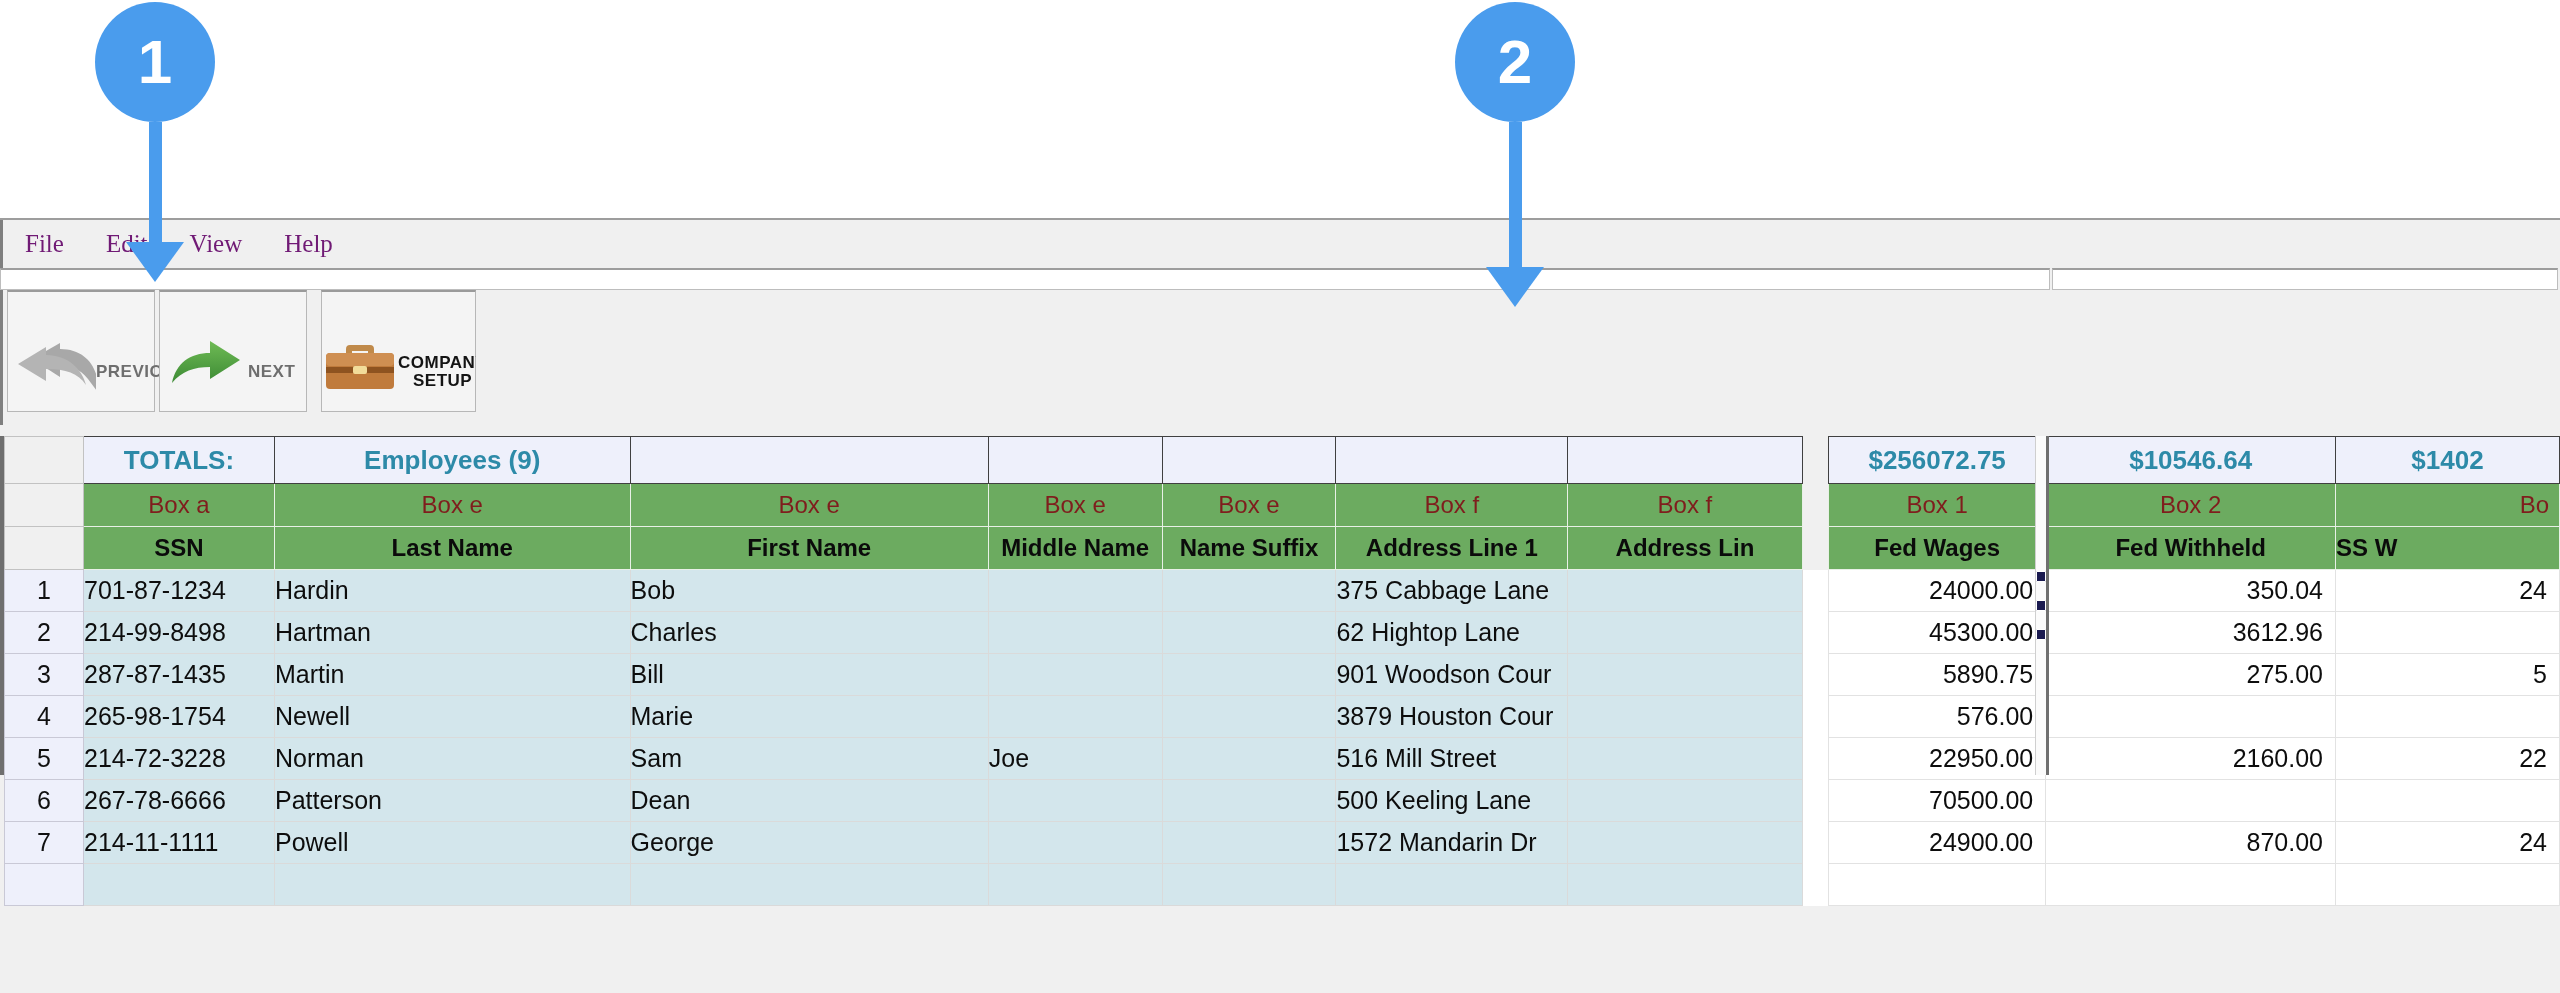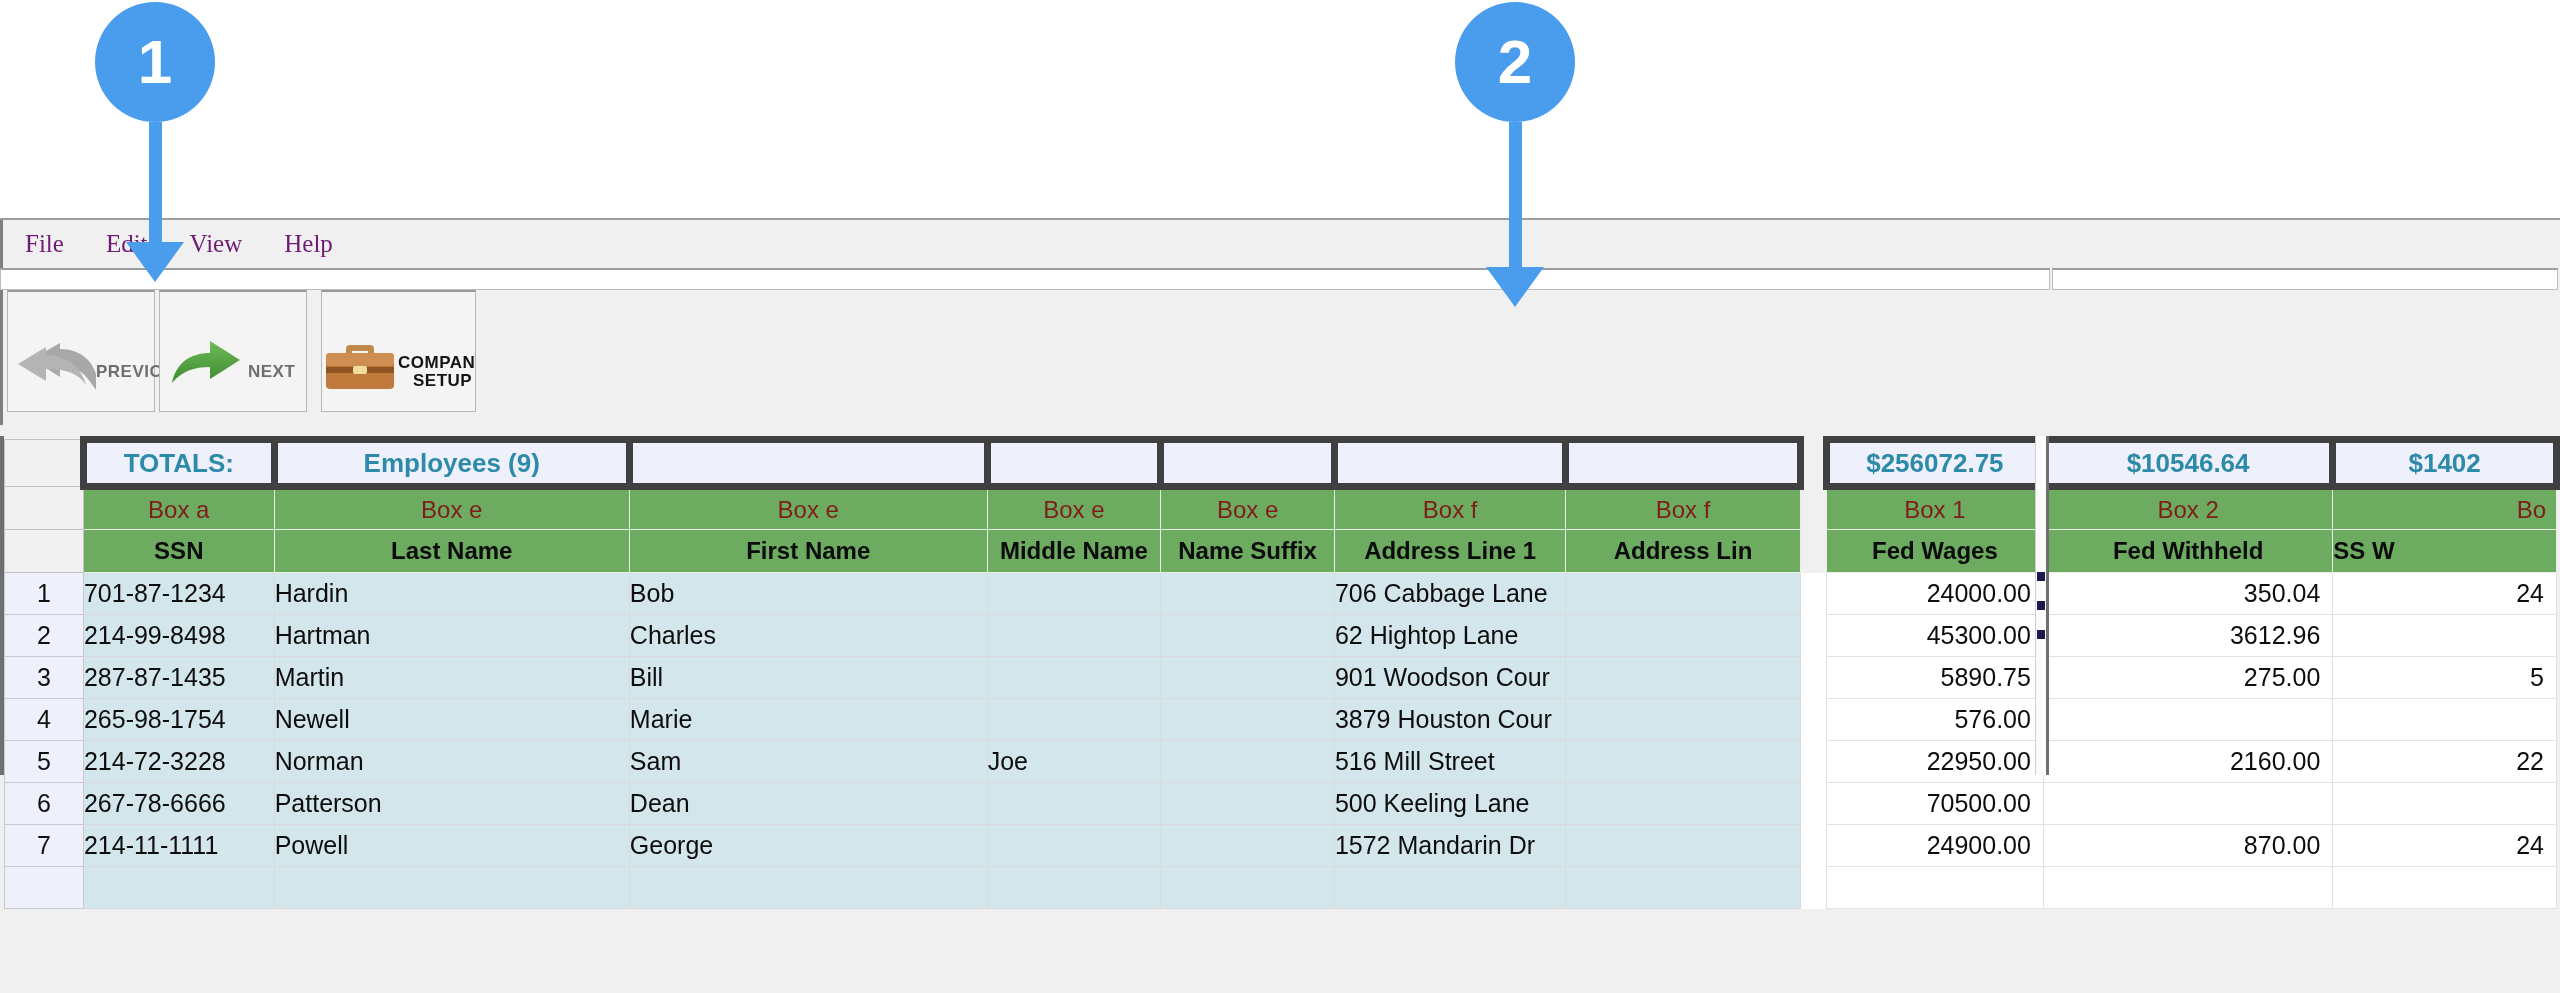--- a/index.html
+++ b/index.html
@@ -120,21 +120,21 @@
     border-collapse:collapse;table-layout:fixed;width:2556px;
   }
   table.grid td,table.grid th{
     padding:0;margin:0;
     font-family:"Liberation Sans", sans-serif;
     overflow:hidden;white-space:nowrap;
     box-sizing:border-box;
   }
   
   .totrow td{
-    height:47px;background:#eef0fb;border:7px solid #404040;
+    height:47px;background:#eef0fb;border:1px solid #404040;
     color:#2d8aa8;font-size:26px;font-weight:bold;
     text-align:center;
   }
   .totrow td.tlabel{text-align:center;}
   .totrow td.tnum{text-align:center;}
   .totrow td.rowhdr{background:#f0f0f0;border:1px solid #c2c2c2;}
   
   .boxrow td{
     height:43px;background:#6cab60;border:1px solid #e8f0e6;
     color:#7f1d1d;font-size:24px;font-weight:normal;text-align:center;
@@ -311,21 +311,21 @@
       <td style="text-align:left;padding-right:10px;">SS W</td>
     </tr>
 
     <tr class="datarow">
       <td class="rowhdr">1</td>
       <td>701-87-1234</td>
       <td>Hardin</td>
       <td>Bob</td>
       <td></td>
       <td></td>
-      <td>706 Cabbage Lane</td>
+      <td>375 Cabbage Lane</td>
       <td></td>
       <td style="background:#ffffff;border:none;"></td>
       <td class="num">24000.00</td>
       <td class="num">350.04</td>
       <td class="num">24</td>
     </tr>
 
     <tr class="datarow">
       <td class="rowhdr">2</td>
       <td>214-99-8498</td>

